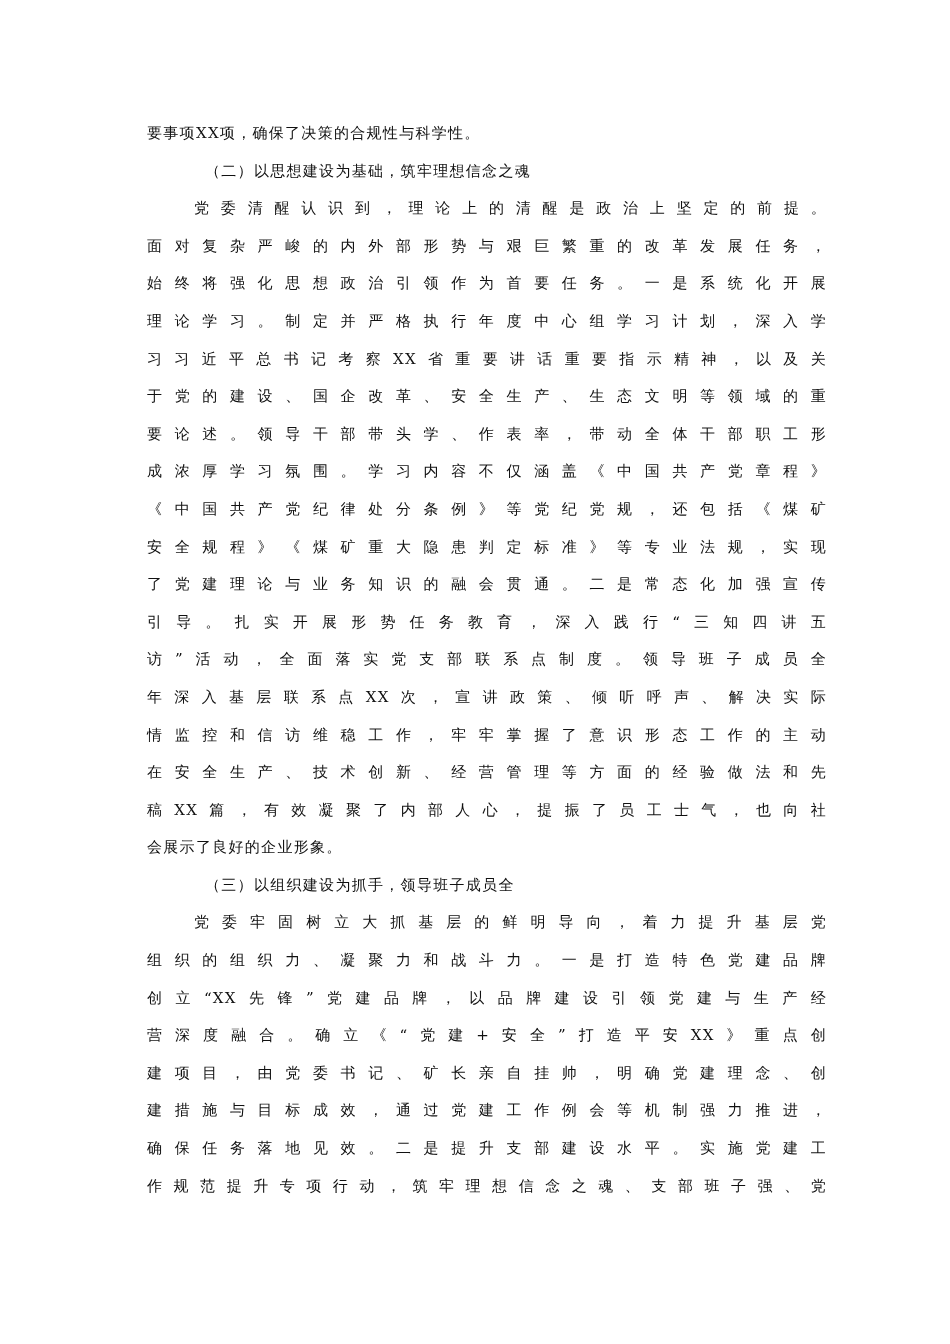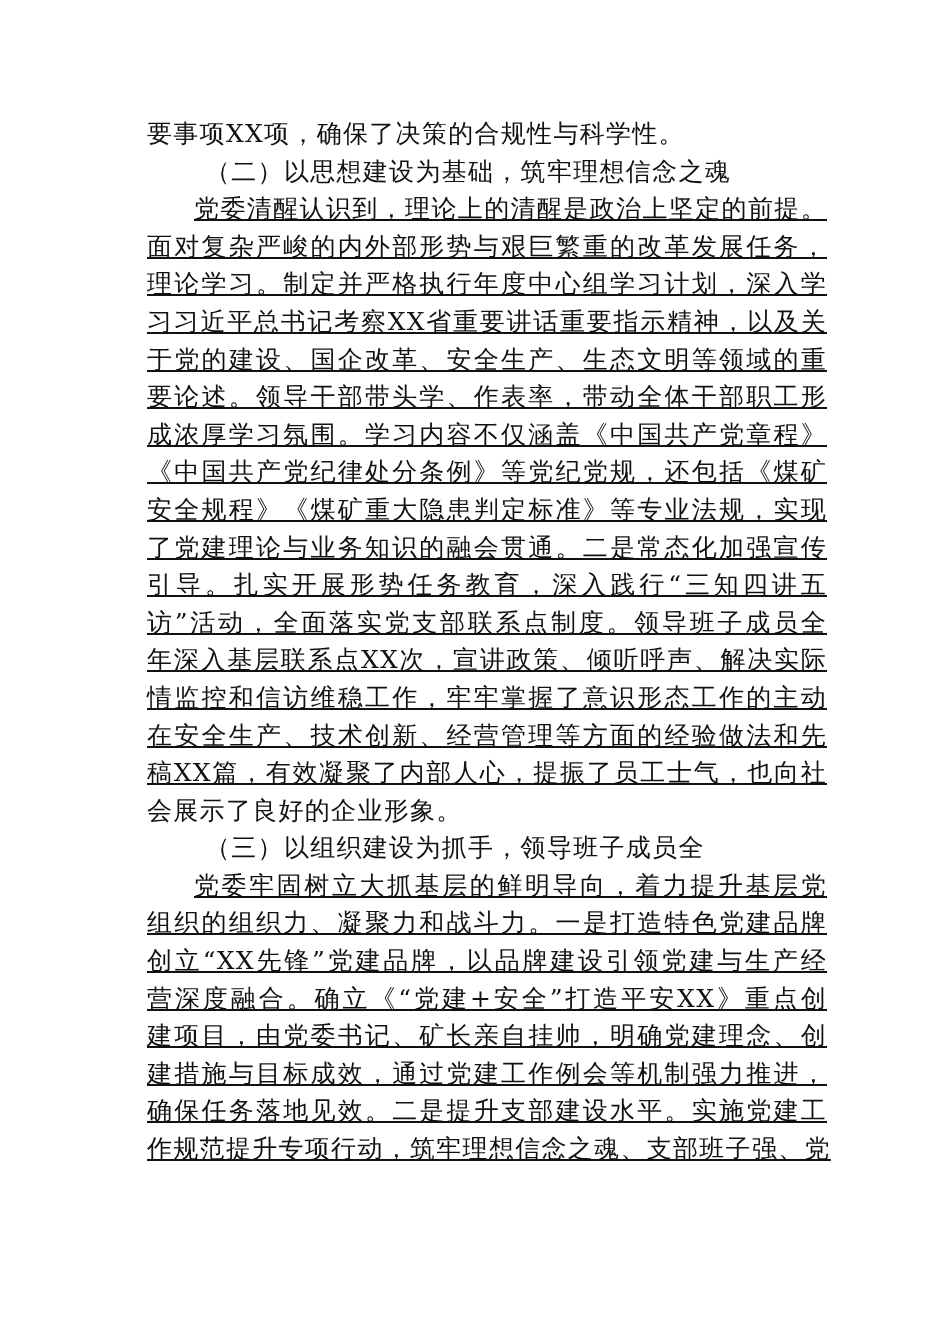--- a/index.html
+++ b/index.html
@@ -1,34 +1,35 @@
 <!DOCTYPE html>
 <html><head>
 <meta charset="utf-8">
 <style>
   html, body { margin: 0; padding: 0; background: #ffffff; }
   body { width: 950px; height: 1344px; position: relative; overflow: hidden; }
   .page {
     position: absolute; left: 147px; top: 115px; width: 680px;
     font-family: "DejaVu Serif", "Liberation Serif", serif;
-    font-size: 25px; line-height: 37.6px; color: #111;
+    font-size: 15px; line-height: 37.6px; color: #111;
   }
   .line { white-space: nowrap; height: 37.6px; letter-spacing: 1.3px; }
-  .line.just { text-align: justify; text-align-last: justify; text-decoration: underline; }
+  .line.just { text-align: justify; text-align-last: justify; }
   .line.ind { padding-left: 47px; }
   .line.head { padding-left: 58px; }
 </style>
 </head>
 <body>
 
 <div class="page" id="page">
     <div class="line">要事项XX项，确保了决策的合规性与科学性。</div>
     <div class="line head">（二）以思想建设为基础，筑牢理想信念之魂</div>
     <div class="line ind just">党委清醒认识到，理论上的清醒是政治上坚定的前提。</div>
     <div class="line just">面对复杂严峻的内外部形势与艰巨繁重的改革发展任务，</div>
+    <div class="line just">始终将强化思想政治引领作为首要任务。一是系统化开展</div>
     <div class="line just">理论学习。制定并严格执行年度中心组学习计划，深入学</div>
     <div class="line just">习习近平总书记考察XX省重要讲话重要指示精神，以及关</div>
     <div class="line just">于党的建设、国企改革、安全生产、生态文明等领域的重</div>
     <div class="line just">要论述。领导干部带头学、作表率，带动全体干部职工形</div>
     <div class="line just">成浓厚学习氛围。学习内容不仅涵盖《中国共产党章程》</div>
     <div class="line just">《中国共产党纪律处分条例》等党纪党规，还包括《煤矿</div>
     <div class="line just">安全规程》《煤矿重大隐患判定标准》等专业法规，实现</div>
     <div class="line just">了党建理论与业务知识的融会贯通。二是常态化加强宣传</div>
     <div class="line just">引导。扎实开展形势任务教育，深入践行“三知四讲五</div>
     <div class="line just">访”活动，全面落实党支部联系点制度。领导班子成员全</div>

